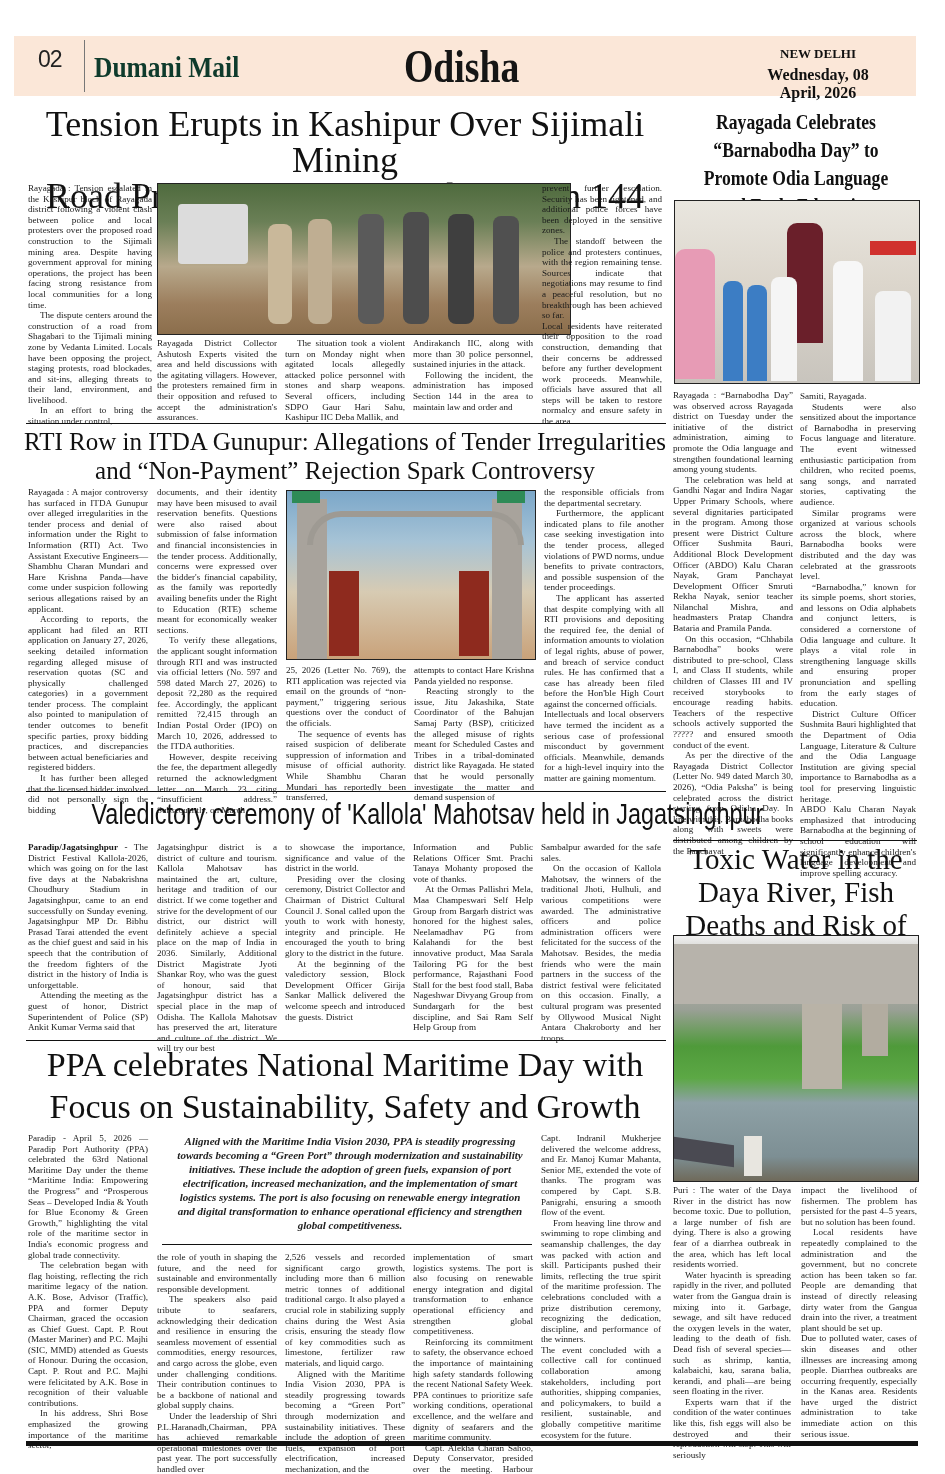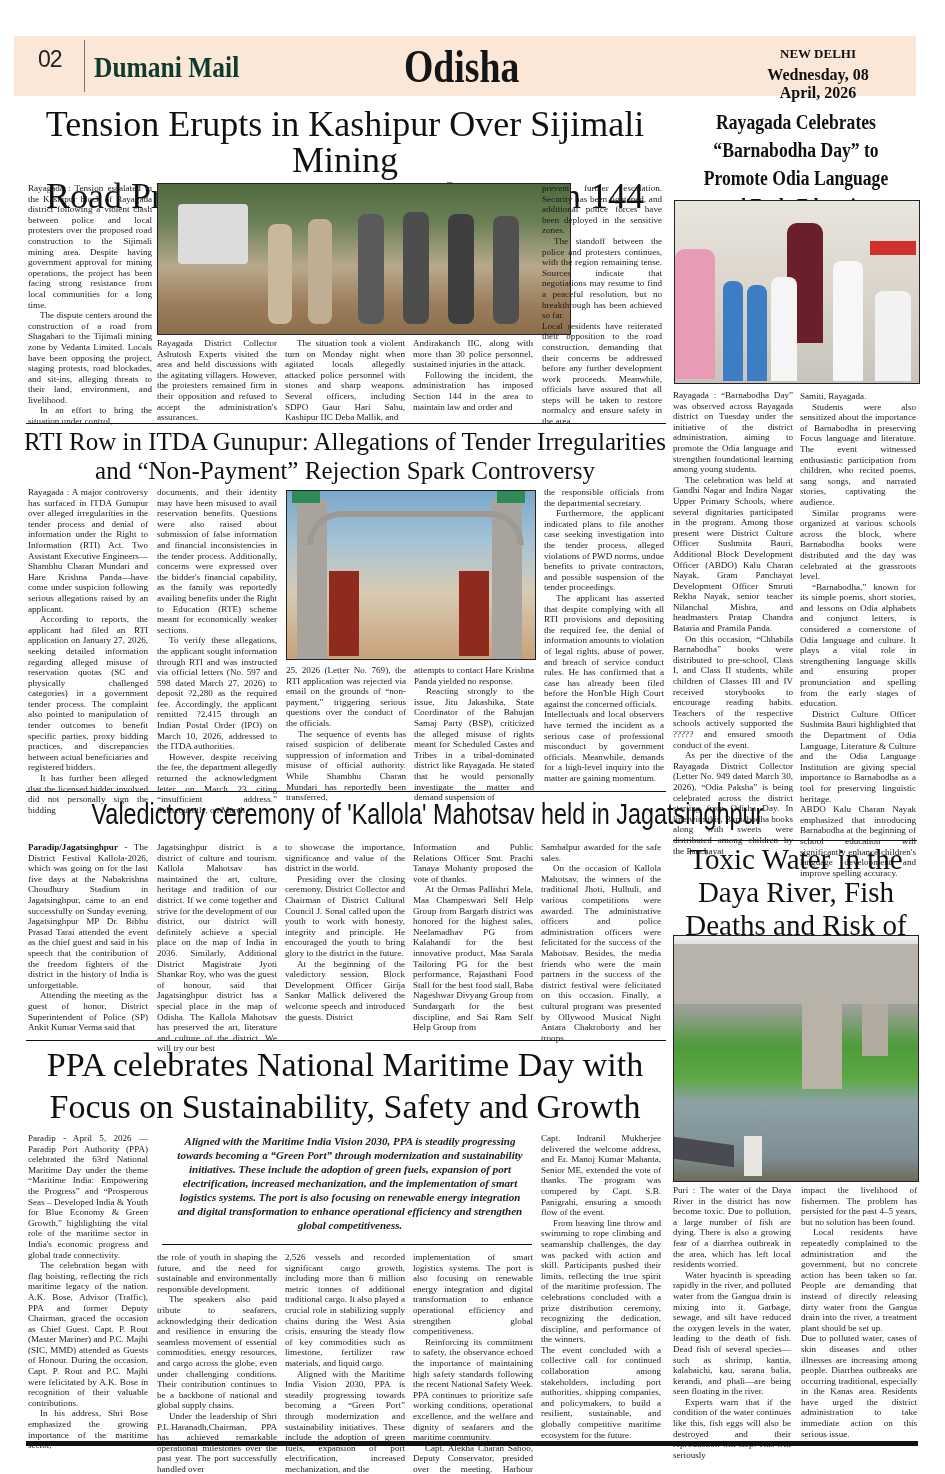--- a/index.html
+++ b/index.html
@@ -221,17 +221,17 @@
     <div style="position:absolute;left:70px;top:200px;width:18px;height:40px;background:#e8e6e0;"></div>
   </div>
   <div class="col" style="left:673px;top:1185px;width:118px;">
     <p class="noind">Puri : The water of the Daya River in the district has now become toxic. Due to pollution, a large number of fish are dying. There is also a growing fear of a diarrhea outbreak in the area, which has left local residents worried.</p>
     <p>Water hyacinth is spreading rapidly in the river, and polluted water from the Gangua drain is mixing into it. Garbage, sewage, and silt have reduced the oxygen levels in the water, leading to the death of fish. Dead fish of several species—such as shrimp, kantia, kalabaichi, kau, sarana balia, kerandi, and phali—are being seen floating in the river.</p>
     <p>Experts warn that if the condition of the water continues like this, fish eggs will also be destroyed and their reproduction will stop. This will seriously</p>
   </div>
   <div class="col" style="left:801px;top:1185px;width:116px;">
     <p class="noind">impact the livelihood of fishermen. The problem has persisted for the past 4–5 years, but no solution has been found.</p>
     <p>Local residents have repeatedly complained to the administration and the government, but no concrete action has been taken so far. People are demanding that instead of directly releasing dirty water from the Gangua drain into the river, a treatment plant should be set up.</p>
-    <p class="noind">Due to polluted water, cases of skin diseases and other illnesses are increasing among people. Diarrhea outbreaks are occurring traditional, especially in the Kanas area. Residents have urged the district administration to take immediate action on this serious issue.</p>
+    <p class="noind">Due to polluted water, cases of skin diseases and other illnesses are increasing among people. Diarrhea outbreaks are occurring frequently, especially in the Kanas area. Residents have urged the district administration to take immediate action on this serious issue.</p>
   </div>
 </div>
 
 <div class="rule-thick" style="left:26px;top:1441px;width:892px;"></div>
 
 </body></html>

